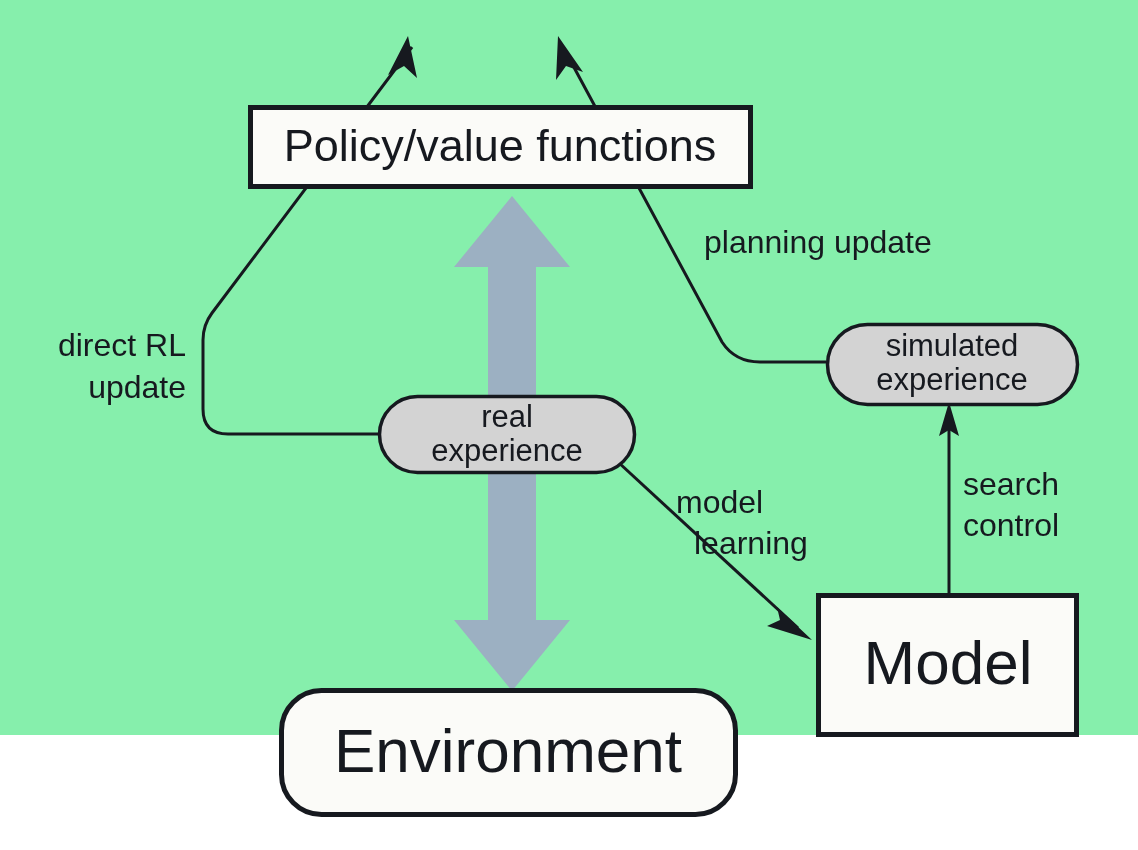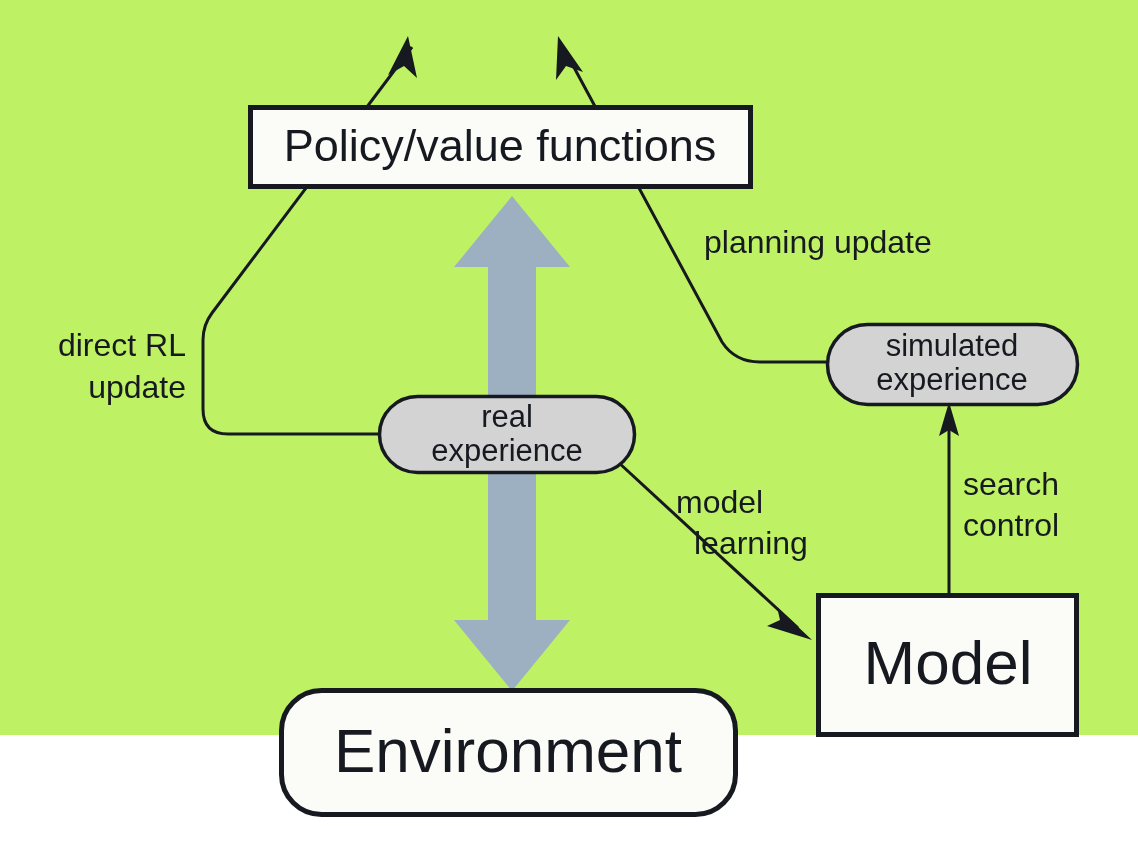--- a/index.html
+++ b/index.html
@@ -10,21 +10,21 @@
   body {
     width: 1138px;
     height: 850px;
     font-family: "Liberation Sans", sans-serif;
     overflow: hidden;
   }
   #diagram-root {
     position: relative;
     width: 1138px;
     height: 735px;
-    background: #bef264;
+    background: #86efac;
   }
   svg.diagram {
     display: block;
     width: 1138px;
     height: 850px;
   }
   .node-box {
     fill: #fbfbf8;
     stroke: #16191f;
     stroke-width: 5;

